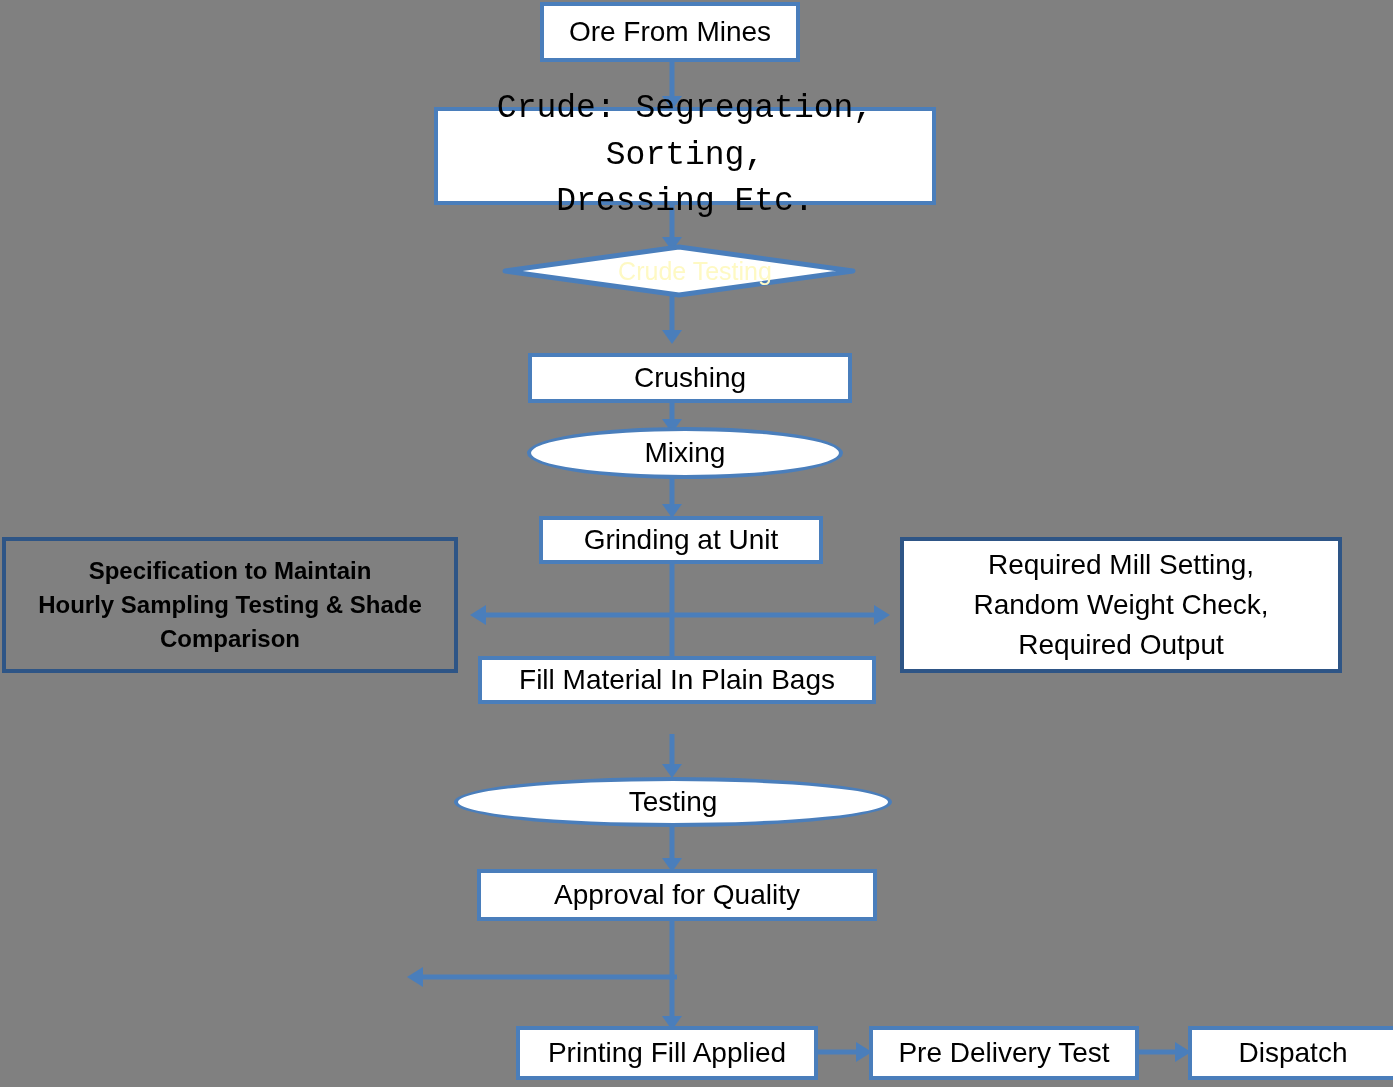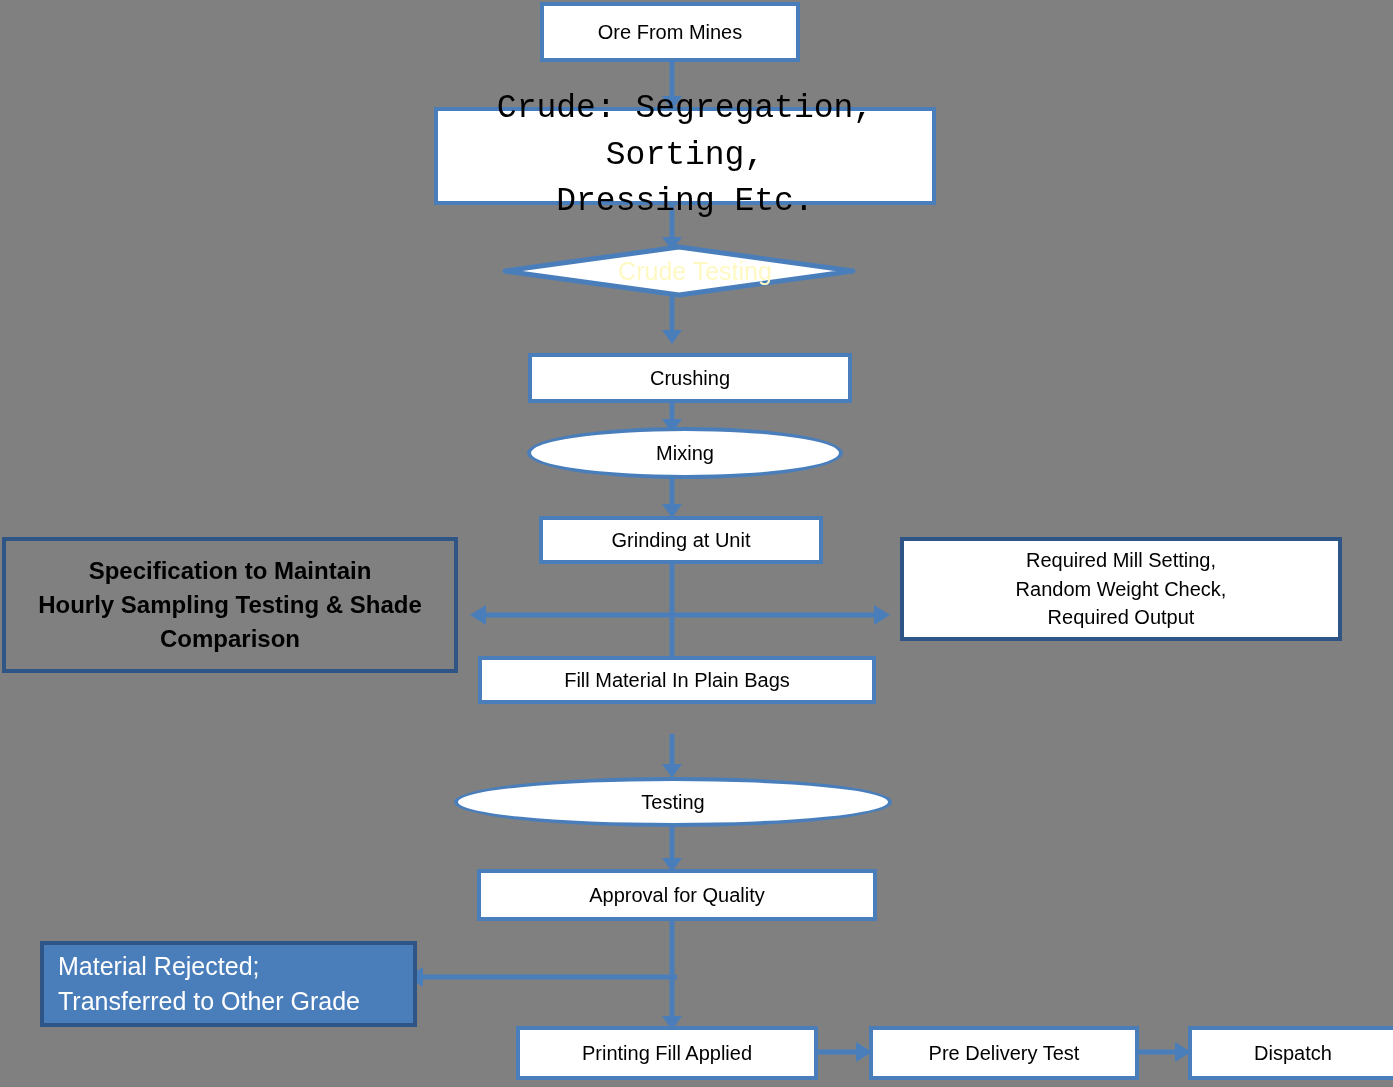--- a/index.html
+++ b/index.html
@@ -25,21 +25,21 @@
     align-items: center;
     justify-content: center;
     text-align: center;
     color: #000000;
     background: #ffffff;
     border: 4px solid #4a7ebb;
     line-height: 1.42;
     z-index: 5;
     white-space: pre-line;
   }
-  .node.t26 { font-size: 20px; }
+  .node.t26 { font-size: 28px; }
   .node.t25 { font-size: 33px; font-family: Liberation Mono, monospace; }
 
   
   .node.spec {
     background: transparent;
     border: 4px solid #2e5586;
     font-weight: bold;
     font-size: 24px;
   }
   
@@ -203,32 +203,30 @@
   <div class="node t26" style="left:528px; top:341px; width:324px; height:50px;margin-top:12px;">Crushing</div>
 
   <div class="node t26 ellipse" style="left:527px; top:427px; width:316px; height:52px;">Mixing</div>
 
   <div class="node t26" style="left:539px; top:516px; width:284px; height:48px;">Grinding at Unit</div>
 
   <div class="node spec" style="left:2px; top:537px; width:456px; height:136px; flex-direction:column;">Specification to Maintain
 Hourly Sampling Testing &amp; Shade
 Comparison</div>
 
-  <div class="node t26 darkborder" style="left:900px; top:537px; width:442px; height:104px; flex-direction:column;">Required Mill Setting,
+  <div class="node t26 darkborder" style="left:900px; top:537px; width:442px; height:136px; flex-direction:column;">Required Mill Setting,
 Random Weight Check,
 Required Output</div>
 
   <div class="node t26" style="left:478px; top:656px; width:398px; height:48px;">Fill Material In Plain Bags</div>
 
   <div class="node t26 ellipse" style="left:454px; top:777px; width:438px; height:50px;">Testing</div>
 
   <div class="node t26" style="left:477px; top:869px; width:400px; height:52px;">Approval for Quality</div>
 
-  <div class="node filled" style="left:40px; top:941px; width:377px; height:86px; flex-direction:column; align-items:flex-start; justify-content:center;">Material Rejected;
-Transferred to Other Grade</div>
 
   <div class="node t26" style="left:516px; top:1026px; width:302px; height:54px;">Printing Fill Applied</div>
 
   <div class="node t26" style="left:869px; top:1026px; width:270px; height:54px;">Pre Delivery Test</div>
 
   <div class="node t26" style="left:1188px; top:1026px; width:210px; height:54px;">Dispatch</div>
 
 </div>
 
 </body></html>

